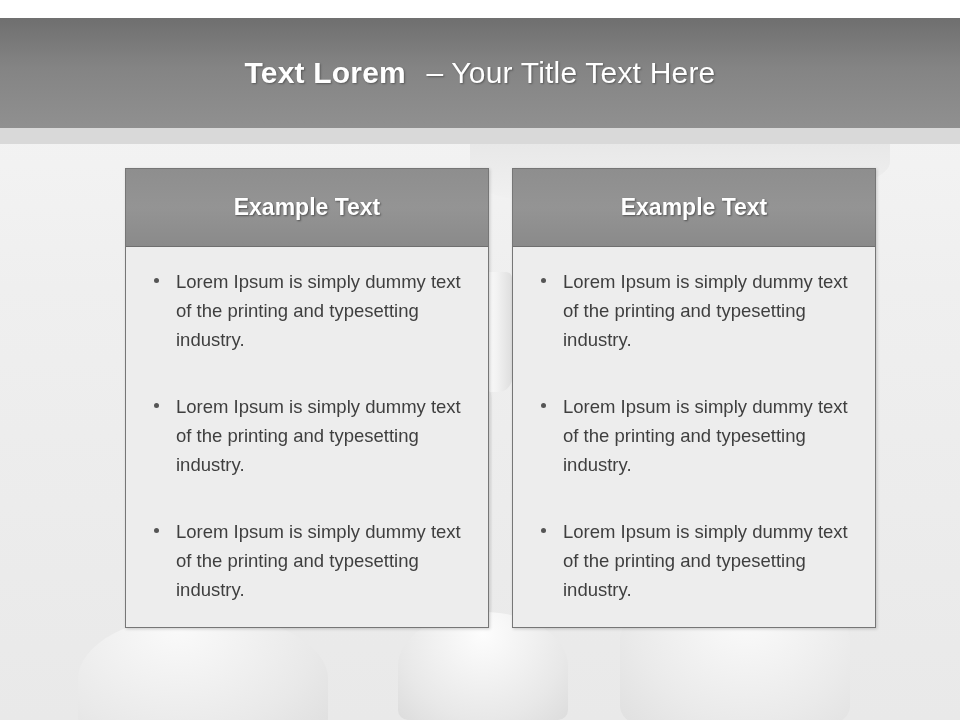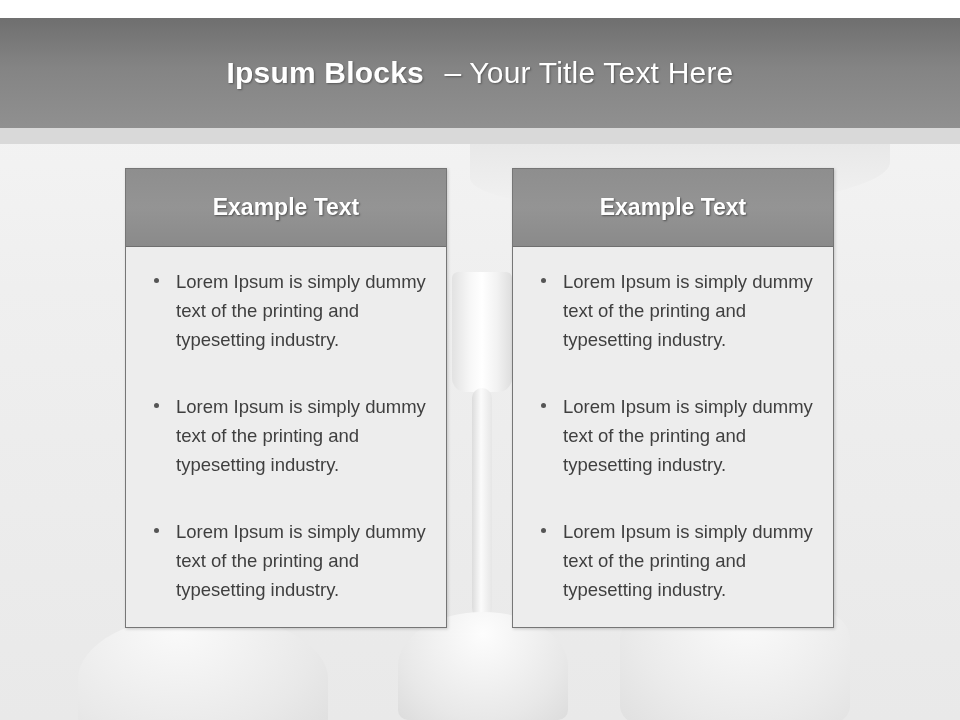--- a/index.html
+++ b/index.html
@@ -135,21 +135,21 @@
   .columns {
     position: absolute;
     left: 0;
     top: 168px;
     width: 960px;
     height: 462px;
   }
   .card {
     position: absolute;
     top: 0;
-    width: 322px;
+    width: 364px;
     height: 460px;
     border: 1px solid #767676;
     box-sizing: border-box;
     background: #ededed;
     box-shadow: 1px 1px 3px rgba(0,0,0,0.18);
   }
   .card.left { left: 125px; }
   .card.right { left: 512px; }
 
   .card-head {
@@ -209,21 +209,21 @@
     <div class="bg-stem"></div>
     <div class="bg-base"></div>
     <div class="bg-left-bowl"></div>
     <div class="bg-right-legs"></div>
   </div>
 
   <div class="header-strip-top"></div>
 
   <div class="header-band">
     <div class="title">
-      <span class="strong">Ipsum Blocks </span><span class="light">– Your Title Text Here</span>
+      <span class="strong">Text Lorem </span><span class="light">– Your Title Text Here</span>
     </div>
   </div>
 
   <div class="header-strip-bottom"></div>
 
   <div class="columns">
 
     <div class="card left">
       <div class="card-head">
         <span class="card-head-text">Example Text</span>

